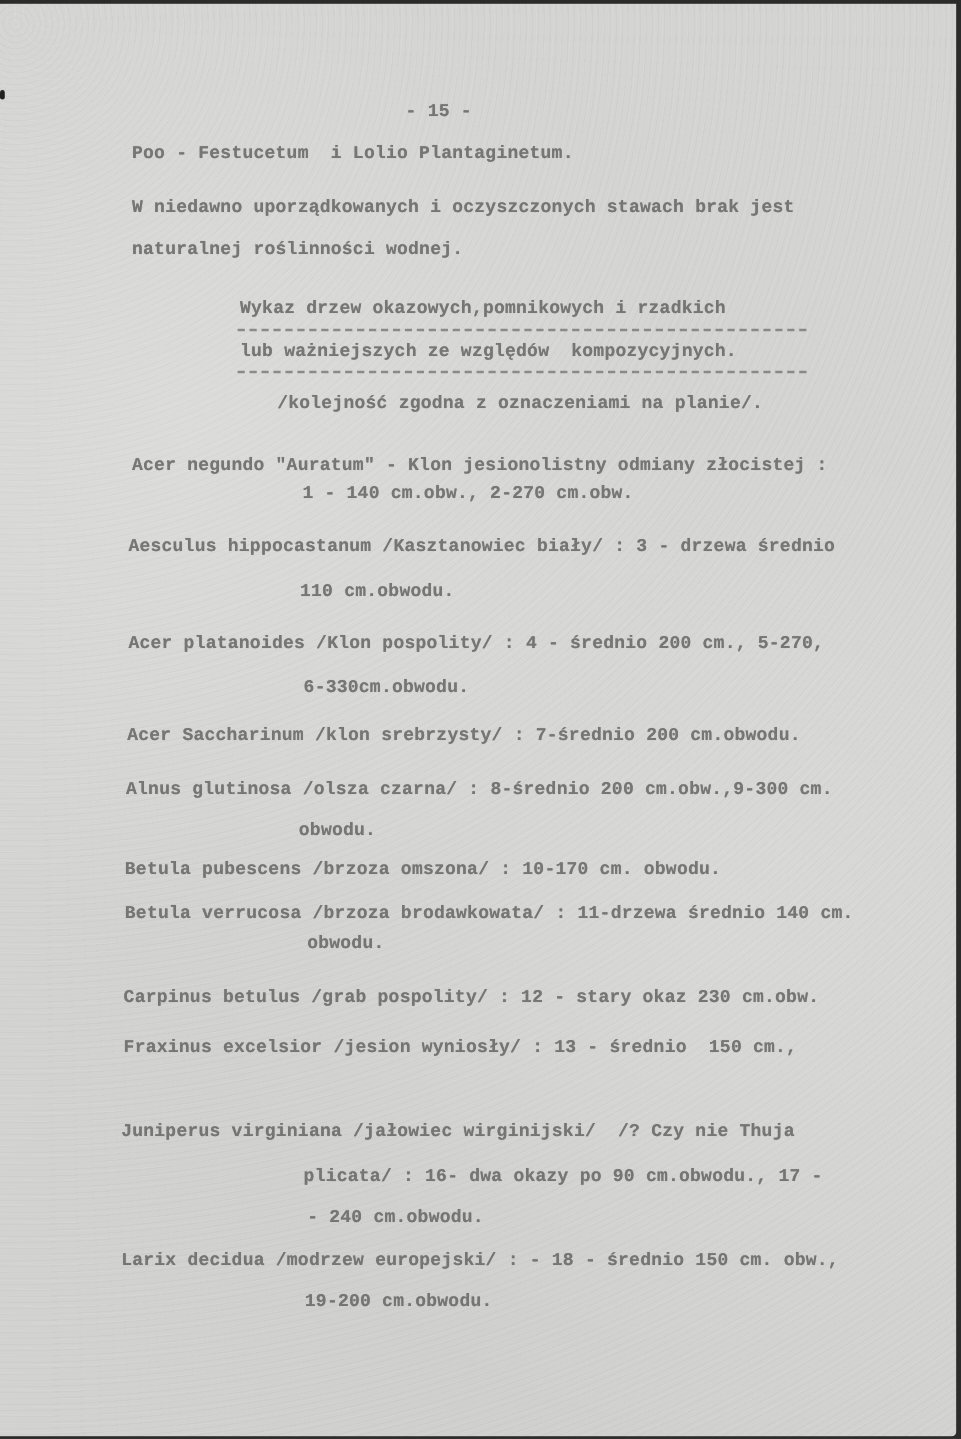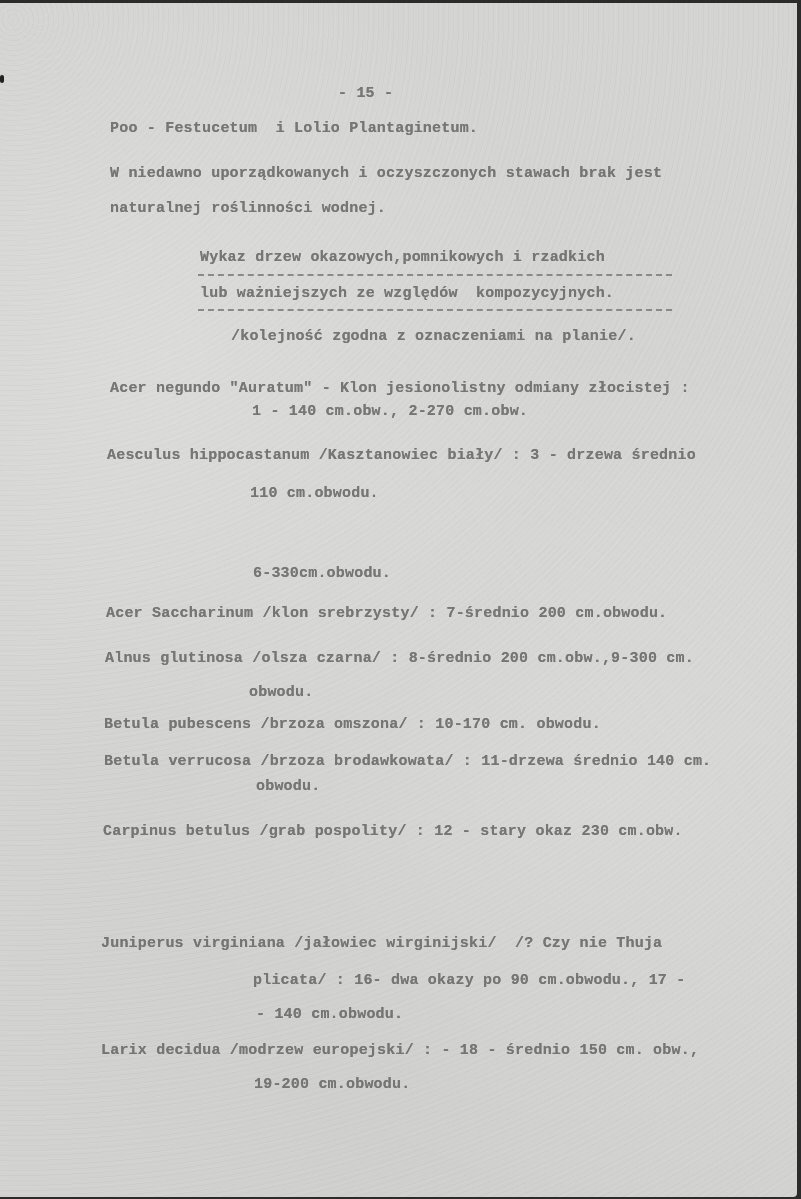--- a/index.html
+++ b/index.html
@@ -69,35 +69,37 @@
   <div class="tw" style="left:200px; top:282px;">lub ważniejszych ze względów  kompozycyjnych.</div>
   <div class="dash" style="left:198px; top:306px; width:474px;"></div>
   <div class="tw" style="left:231px; top:325px;">/kolejność zgodna z oznaczeniami na planie/.</div>
 
   <div class="tw" style="left:110px; top:377px;">Acer negundo "Auratum" - Klon jesionolistny odmiany złocistej :</div>
   <div class="tw" style="left:252px; top:400px;">1 - 140 cm.obw., 2-270 cm.obw.</div>
 
   <div class="tw" style="left:107px; top:444px;">Aesculus hippocastanum /Kasztanowiec biały/ : 3 - drzewa średnio</div>
   <div class="tw" style="left:250px; top:482px;">110 cm.obwodu.</div>
 
+  <div class="tw" style="left:107px; top:525px;">Acer platanoides /Klon pospolity/ : 4 - średnio 200 cm., 5-270,</div>
   <div class="tw" style="left:253px; top:562px;">6-330cm.obwodu.</div>
 
   <div class="tw" style="left:106px; top:602px;">Acer Saccharinum /klon srebrzysty/ : 7-średnio 200 cm.obwodu.</div>
 
   <div class="tw" style="left:105px; top:647px;">Alnus glutinosa /olsza czarna/ : 8-średnio 200 cm.obw.,9-300 cm.</div>
   <div class="tw" style="left:249px; top:681px;">obwodu.</div>
 
   <div class="tw" style="left:104px; top:713px;text-align:center;">Betula pubescens /brzoza omszona/ : 10-170 cm. obwodu.</div>
 
   <div class="tw" style="left:104px; top:750px;">Betula verrucosa /brzoza brodawkowata/ : 11-drzewa średnio 140 cm.</div>
   <div class="tw" style="left:256px; top:775px;">obwodu.</div>
 
   <div class="tw" style="left:103px; top:820px;">Carpinus betulus /grab pospolity/ : 12 - stary okaz 230 cm.obw.</div>
 
+  <div class="tw" style="left:103px; top:862px;">Fraxinus excelsior /jesion wyniosły/ : 13 - średnio  150 cm.,</div>
 
   <div class="tw" style="left:101px; top:932px;">Juniperus virginiana /jałowiec wirginijski/  /? Czy nie Thuja</div>
   <div class="tw" style="left:253px; top:969px;">plicata/ : 16- dwa okazy po 90 cm.obwodu., 17 -</div>
-  <div class="tw" style="left:256px; top:1003px;">- 140 cm.obwodu.</div>
+  <div class="tw" style="left:256px; top:1003px;">- 240 cm.obwodu.</div>
 
   <div class="tw" style="left:101px; top:1039px;">Larix decidua /modrzew europejski/ : - 18 - średnio 150 cm. obw.,</div>
   <div class="tw" style="left:254px; top:1073px;">19-200 cm.obwodu.</div>
 
 </div>
 
 </body></html>

